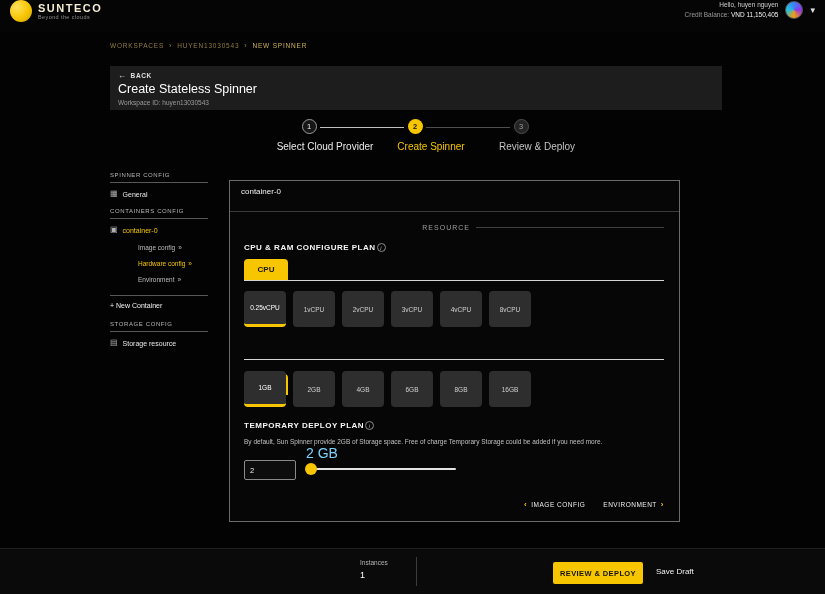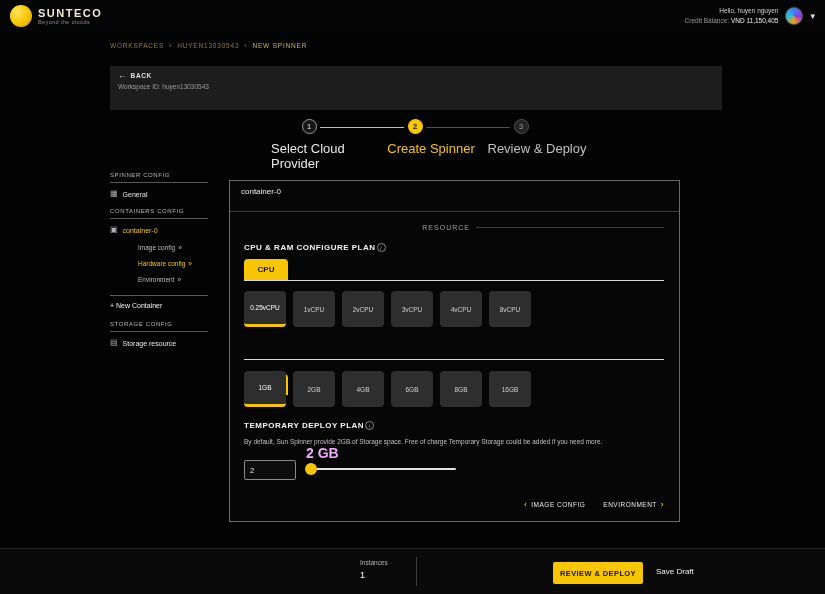--- a/index.html
+++ b/index.html
@@ -1,21 +1,21 @@
 <!DOCTYPE html>
 <html style="--accent: #f7c600;"><head>
 <meta charset="utf-8">
 <style>
   :root { --accent:#f7c600; }
   * { box-sizing:border-box; margin:0; padding:0; }
   body { background:#000; font-family:"Liberation Sans", sans-serif; }
   .screen { position:relative; width:825px; height:594px; background:#030303; color:#fff; overflow:hidden; }
 
   
-  .topbar { position:absolute; top:0; left:0; right:0; height:32px; display:flex; align-items:center; justify-content:space-between; padding:0 10px; background:#050505; }
+  .topbar { position:absolute; top:0; left:0; right:0; height:32px; display:flex; align-items:flex-start; justify-content:space-between; padding:0 10px; background:#050505; }
   .brand { display:flex; align-items:center; gap:6px; }
   .logo { width:22px; height:22px; border-radius:50%; display:inline-block;
           background:radial-gradient(circle at 32% 32%, #ffe15c, var(--accent) 55%, #c79e00); }
   .brand-text { display:flex; flex-direction:column; line-height:1.15; }
   .brand-name { font-size:11px; font-weight:bold; letter-spacing:1.5px; color:#f3ecd2; }
   .brand-tagline { font-size:5.5px; color:#8d8d8d; letter-spacing:0.4px; }
   .top-right { display:flex; align-items:center; gap:7px; }
   .user-text { text-align:right; line-height:1.5; }
   .greeting { font-size:6.5px; color:#cfcfcf; }
   .credit { font-size:6.5px; color:#9a9a9a; }
@@ -38,21 +38,21 @@
   .workspace-id { font-size:6.5px; color:#9b9b9b; margin-top:3px; }
 
   
   .stepper { position:absolute; left:0; top:119px; width:825px; height:42px; }
   .step { position:absolute; top:0; width:140px; transform:translateX(-50%); display:flex; flex-direction:column; align-items:center; }
   .s1 { left:309px; } .s2 { left:415px; } .s3 { left:521px; }
   .step-circle { width:15px; height:15px; border-radius:50%; display:flex; align-items:center; justify-content:center; font-size:7.5px; cursor:pointer; }
   .step-circle.done { background:#161616; border:1px solid #9c9c9c; color:#eee; }
   .step-circle.active { background:var(--accent); color:#151515; font-weight:bold; }
   .step-circle.pending { background:#242424; border:1px solid #4f4f4f; color:#9f9f9f; }
-  .step-label { margin-top:7px; font-size:13px;margin-left:32px; }
+  .step-label { margin-top:7px; font-size:10px;margin-left:32px; }
   .lbl-done { color:#e9e9e9; } .lbl-active { color:var(--accent); } .lbl-pending { color:#c2c2c2; }
   .step-line { position:absolute; top:8px; height:1px; }
   .line1 { left:320px; width:84px; background:#bdbdbd; }
   .line2 { left:426px; width:84px; background:#4f4f4f; }
 
   
   .sidebar { position:absolute; left:110px; top:172px; width:98px; }
   .side-title { font-size:6px; letter-spacing:0.6px; color:#b8b8b8; border-bottom:1px solid #585858; padding-bottom:4px; margin-bottom:7px; }
   .side-item { display:flex; align-items:center; gap:5px; font-size:7px; color:#e8e8e8; margin-bottom:10px; cursor:pointer; }
   .side-icon { font-size:8px; color:#b0b0b0; line-height:1; }
@@ -73,21 +73,21 @@
   .info { width:9px; height:9px; border:1px solid #8a8a8a; border-radius:50%; color:#b5b5b5; font-size:5.5px; font-style:italic; font-weight:normal; display:flex; align-items:center; justify-content:center; cursor:pointer; }
   .tab { position:absolute; left:14px; width:44px; height:21px; background:var(--accent); color:#171717; font-size:8px; font-weight:bold; display:flex; align-items:center; justify-content:center; border-radius:4px 4px 0 0; cursor:pointer; }
   .tab-cpu { top:78px; } .tab-ram { top:157px;margin-top:36px; }
   .tab-line { position:absolute; left:14px; right:15px; height:1px; background:#d6d6d6; }
   .l-cpu { top:99px; } .l-ram { top:178px; }
   .opts { position:absolute; left:14px; display:flex; gap:7px; }
   .opts-cpu { top:110px; } .opts-ram { top:190px; }
   .opt { width:42px; height:36px; background:#2e2e2e; border-radius:4px; display:flex; align-items:center; justify-content:center; font-size:6.5px; color:#d0d0d0; cursor:pointer; }
   .opt.selected { border-bottom:3px solid var(--accent); color:#fff; }
   .temp-desc { position:absolute; left:14px; top:257px; right:15px; font-size:6.5px; color:#c0c0c0; }
-  .storage-display { position:absolute; left:76px; top:264px; font-size:14px; font-weight:bold; color:#f0abfc; }
+  .storage-display { position:absolute; left:76px; top:264px; font-size:14px; font-weight:normal; color:#7dd3fc; }
   .storage-input { position:absolute; left:14px; top:279px; width:52px; height:20px; background:#0d0d0d; border:1px solid #8a8a8a; border-radius:2px; color:#f0f0f0; font-size:7.5px; padding:0 5px; font-family:"Liberation Sans", sans-serif; }
   .slider-track { position:absolute; left:76px; top:287px; width:150px; height:2px; background:#e3e3e3; border-radius:2px; cursor:pointer; }
   .slider-thumb { position:absolute; left:-1px; top:-5px; width:12px; height:12px; border-radius:50%; background:var(--accent); cursor:pointer; }
   .panel-nav { position:absolute; right:15px; bottom:12px; display:flex; gap:18px; align-items:center; }
   .nav-link { display:flex; gap:4px; align-items:center; font-size:6.5px; letter-spacing:0.5px; color:#ececec; cursor:pointer; }
   .nav-arrow { color:var(--accent); font-size:8px; font-weight:bold; }
 
   
   .footer { position:absolute; left:0; right:0; bottom:0; height:46px; background:#0a0a0a; border-top:1px solid #1f1f1f; }
   .instances { position:absolute; left:360px; top:10px; }
@@ -134,20 +134,21 @@
     <span class="crumb">HUYEN13030543</span>
     <span class="crumb-sep">›</span>
     <span class="crumb current">NEW SPINNER</span>
   </div>
 
   <div class="page-head">
     <div class="back">
       <span class="bicon">←</span>
       <span>BACK</span>
     </div>
+    <div class="page-title">Create Stateless Spinner</div>
     <div class="workspace-id">Workspace ID: huyen13030543</div>
   </div>
 
   <div class="stepper">
     <div class="step-line line1"></div>
     <div class="step-line line2"></div>
     <div class="step s1">
       <div class="step-circle done">1</div>
       <div class="step-label lbl-done">Select Cloud Provider</div>
     </div>

